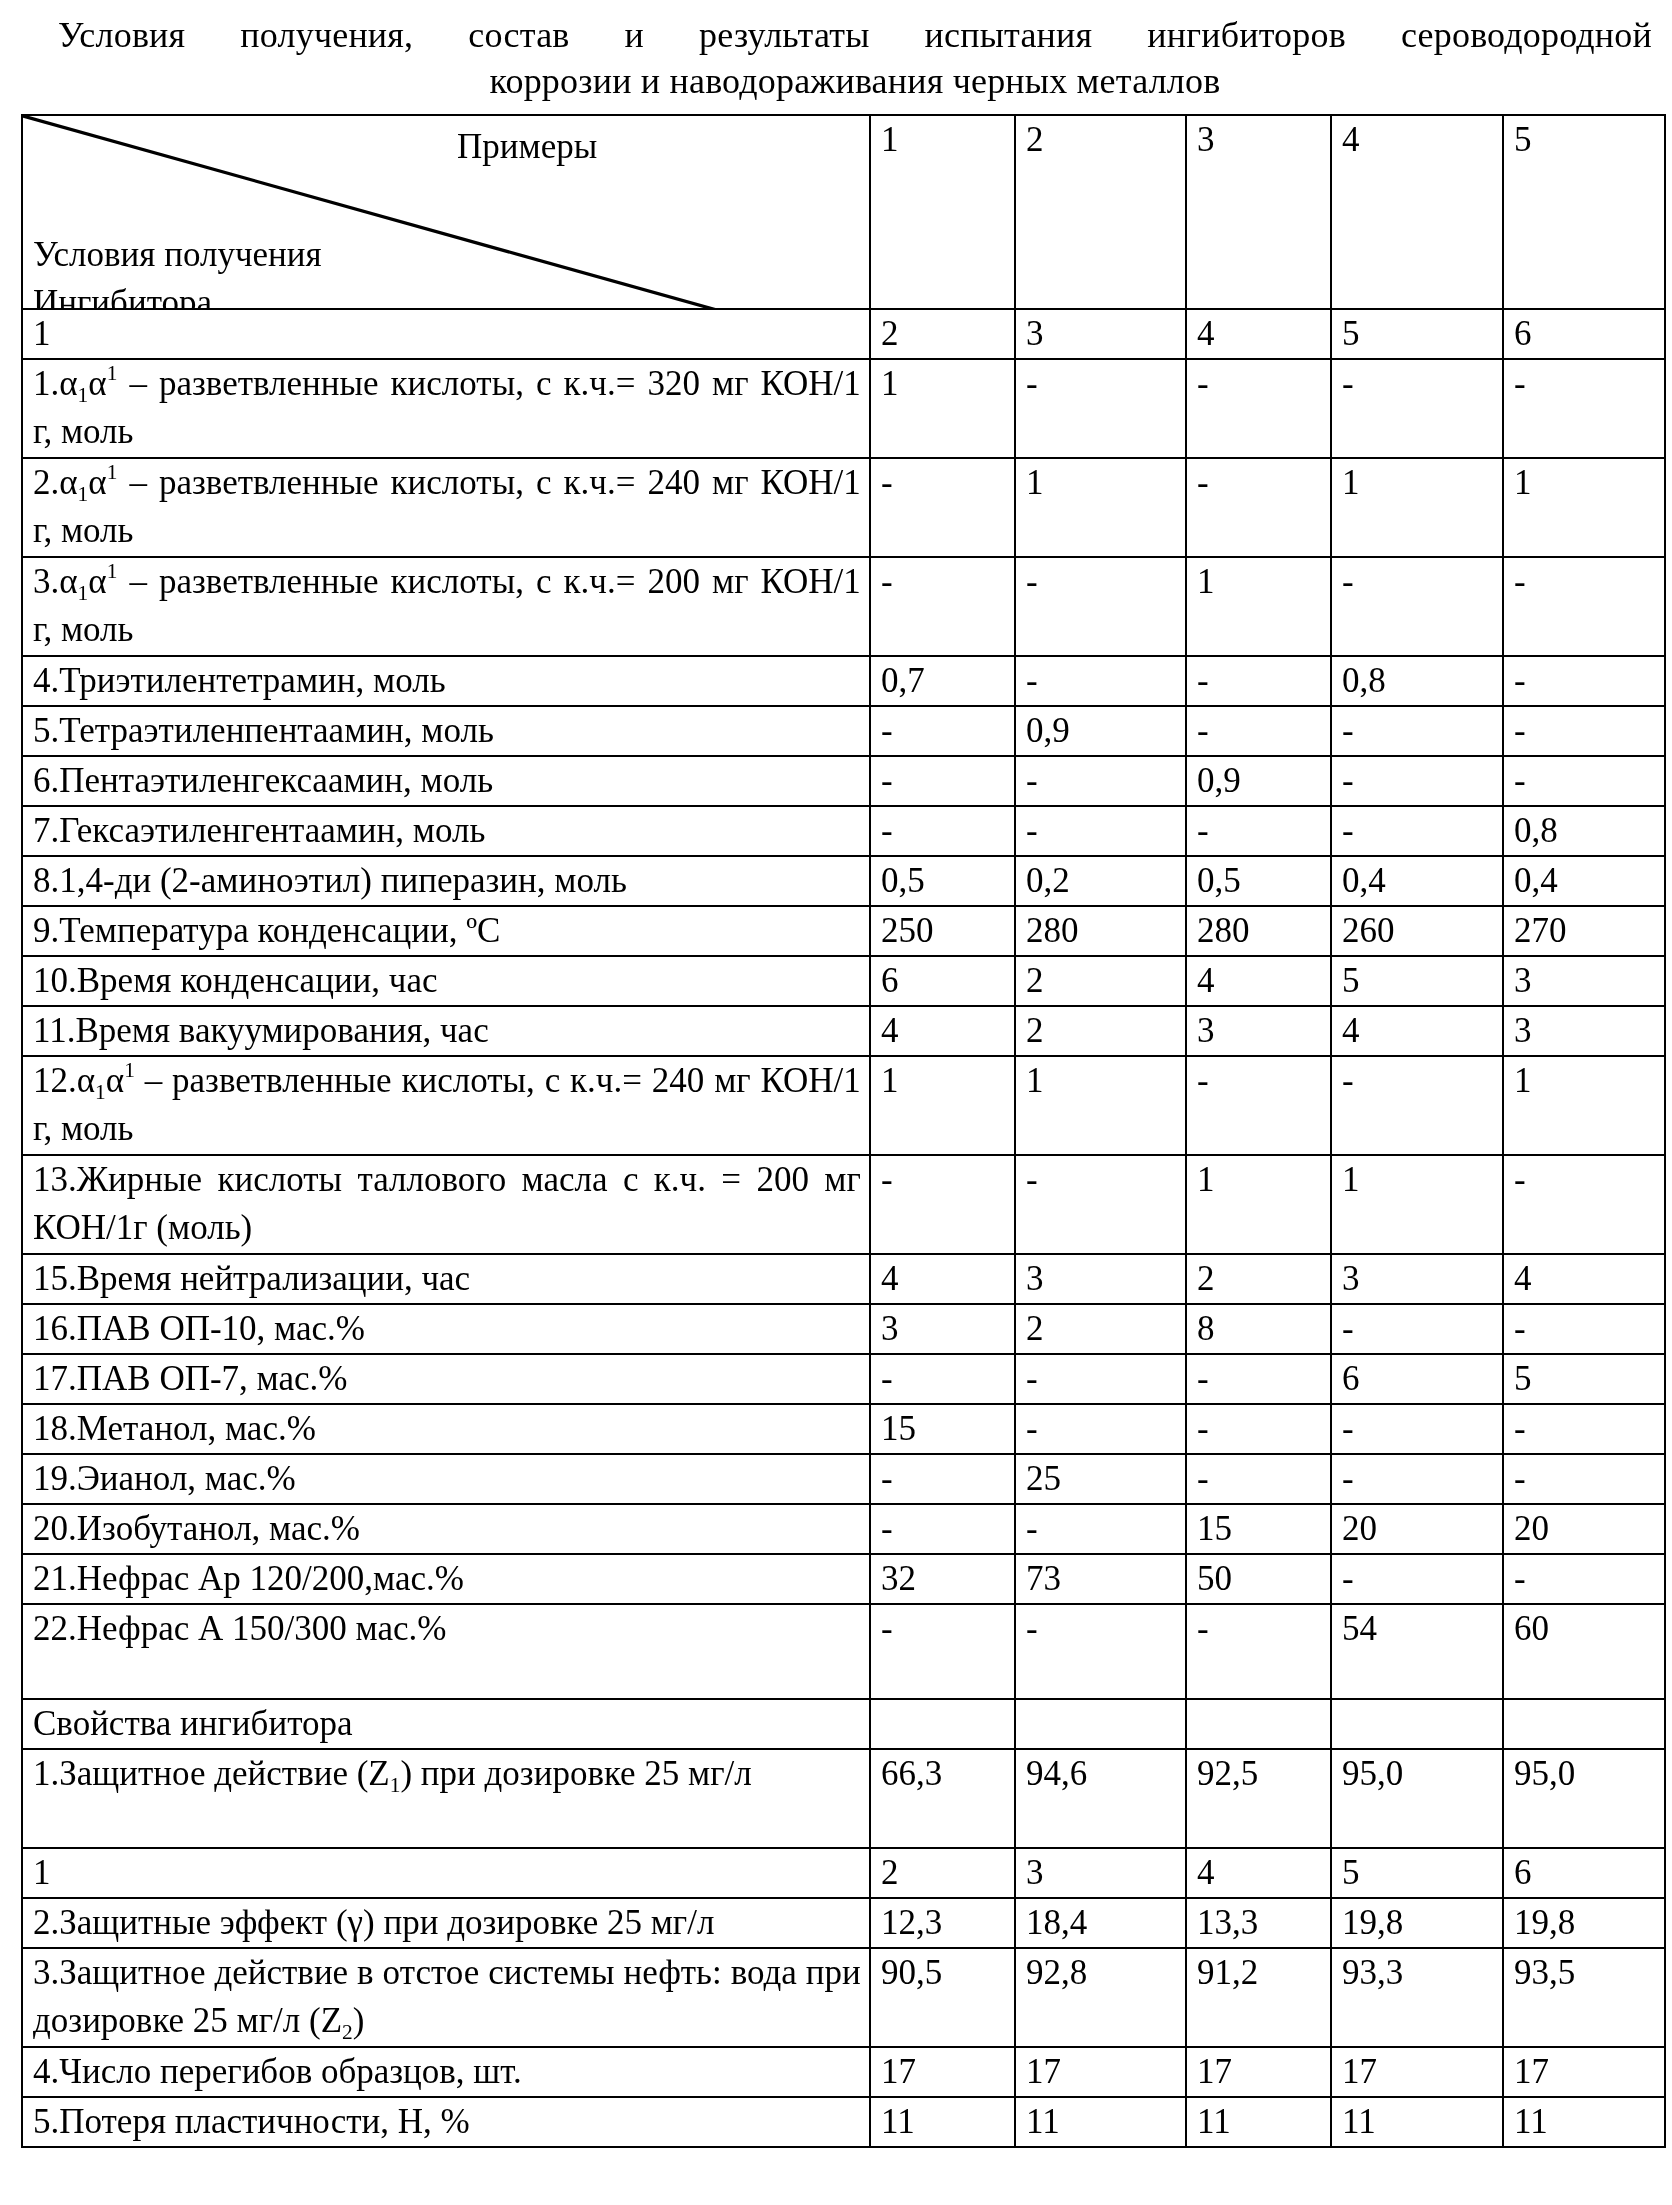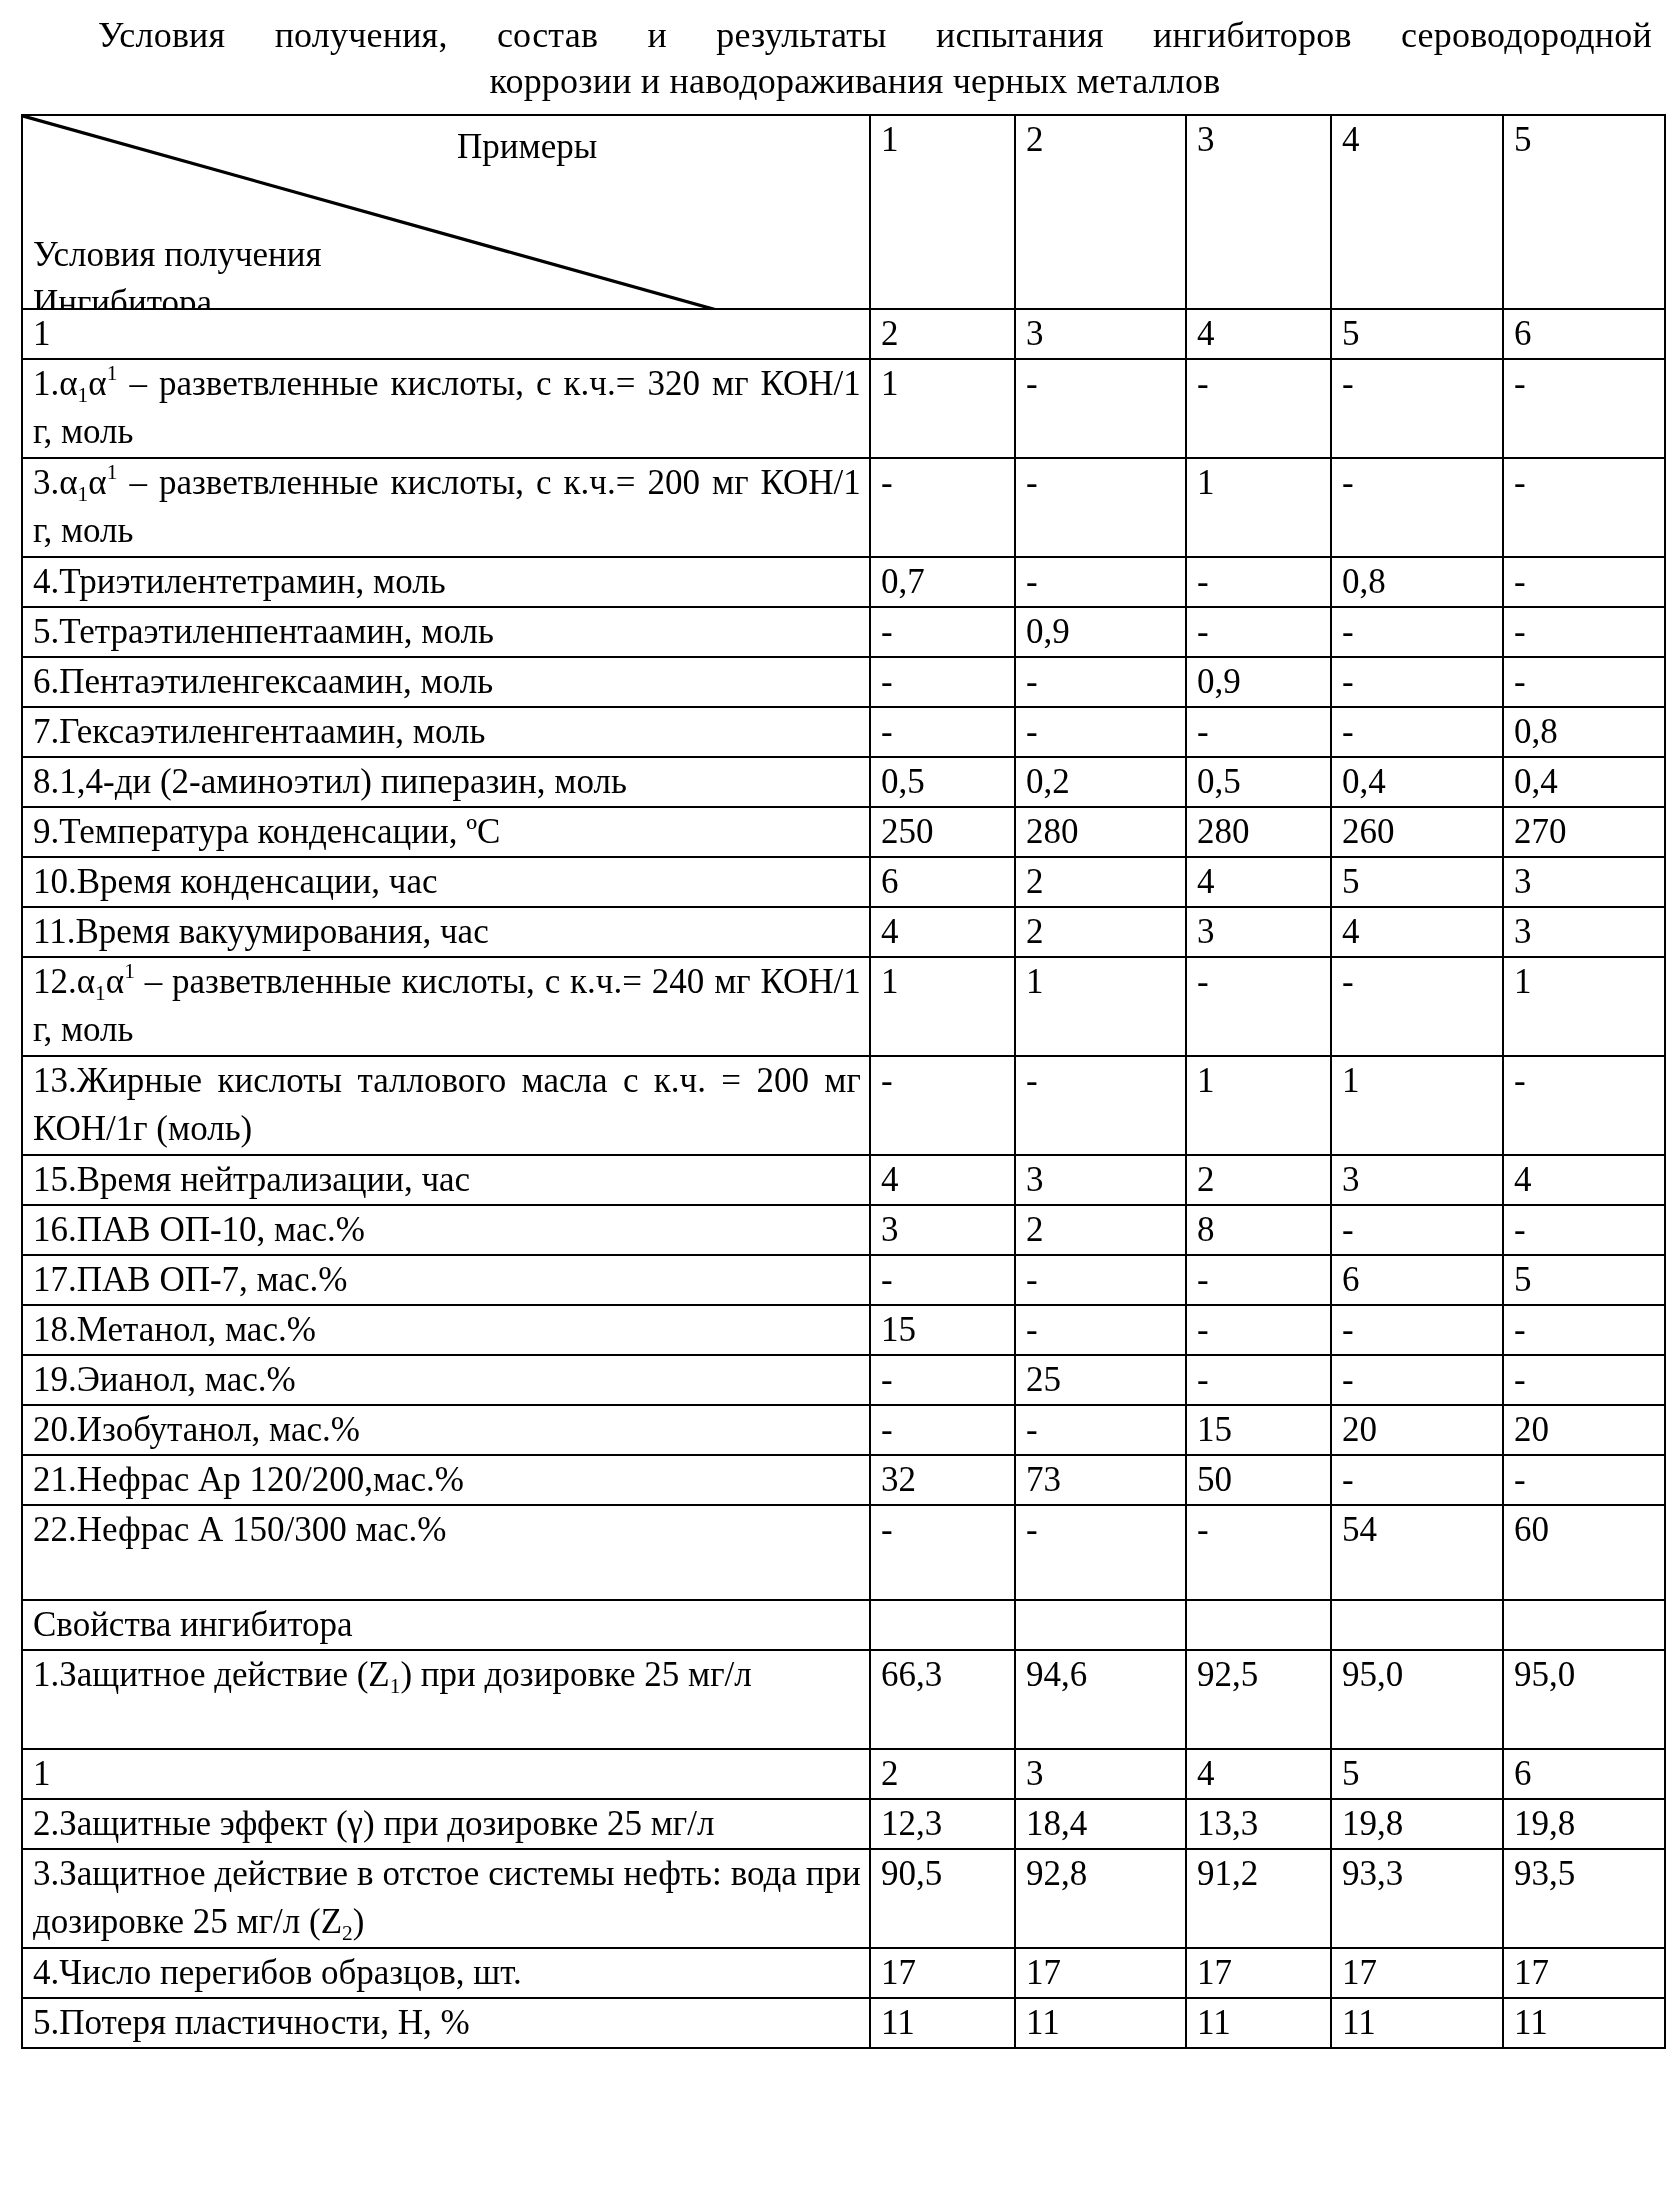--- a/index.html
+++ b/index.html
@@ -6,21 +6,21 @@
   body {
     width: 1673px; height: 2205px; position: relative; overflow: hidden;
     font-family: "Liberation Serif", "DejaVu Serif", serif;
     color: #000;
   }
   .title {
     position: absolute; left: 58px; top: 11.5px; width: 1594px;
     font-size: 36px; line-height: 46px; text-align: justify;
     text-align-last: center; letter-spacing: 0.2px;
   }
-  .title .l1 { display: block; text-align: justify; text-align-last: justify; word-spacing: 8.2px; margin-left: 40px; }
+  .title .l1 { display: block; text-align: justify; text-align-last: justify; word-spacing: 8.2px; }
   .title .l2 { display: block; text-align: right; }
   table.main {
     position: absolute; left: 21px; top: 114px;
     width: 1642px; border-collapse: collapse; table-layout: fixed;
     font-size: 35px; line-height: 48px;
   }
   table.main td {
     border: 2.5px solid #000; vertical-align: top; padding: 0 8.2px 0 10px;
     overflow: hidden; box-sizing: border-box;
   }
@@ -83,20 +83,28 @@
     </tr>
   <tr class="h2">
         <td class="label"><span>1.α</span><sub>1</sub><span>α</span><sup>1</sup><span> – разветвленные кислоты, с к.ч.= 320 мг КОН/1 г, моль</span></td>
         <td class="val">1</td>
         <td class="val">-</td>
         <td class="val">-</td>
         <td class="val">-</td>
         <td class="val">-</td>
       </tr>
       <tr class="h2">
+        <td class="label"><span>2.α</span><sub>1</sub><span>α</span><sup>1</sup><span> – разветвленные кислоты, с к.ч.= 240 мг КОН/1 г, моль</span></td>
+        <td class="val">-</td>
+        <td class="val">1</td>
+        <td class="val">-</td>
+        <td class="val">1</td>
+        <td class="val">1</td>
+      </tr>
+      <tr class="h2">
         <td class="label"><span>3.α</span><sub>1</sub><span>α</span><sup>1</sup><span> – разветвленные кислоты, с к.ч.= 200 мг КОН/1 г, моль</span></td>
         <td class="val">-</td>
         <td class="val">-</td>
         <td class="val">1</td>
         <td class="val">-</td>
         <td class="val">-</td>
       </tr>
       <tr>
         <td class="label"><span>4.Триэтилентетрамин, моль</span></td>
         <td class="val">0,7</td>

